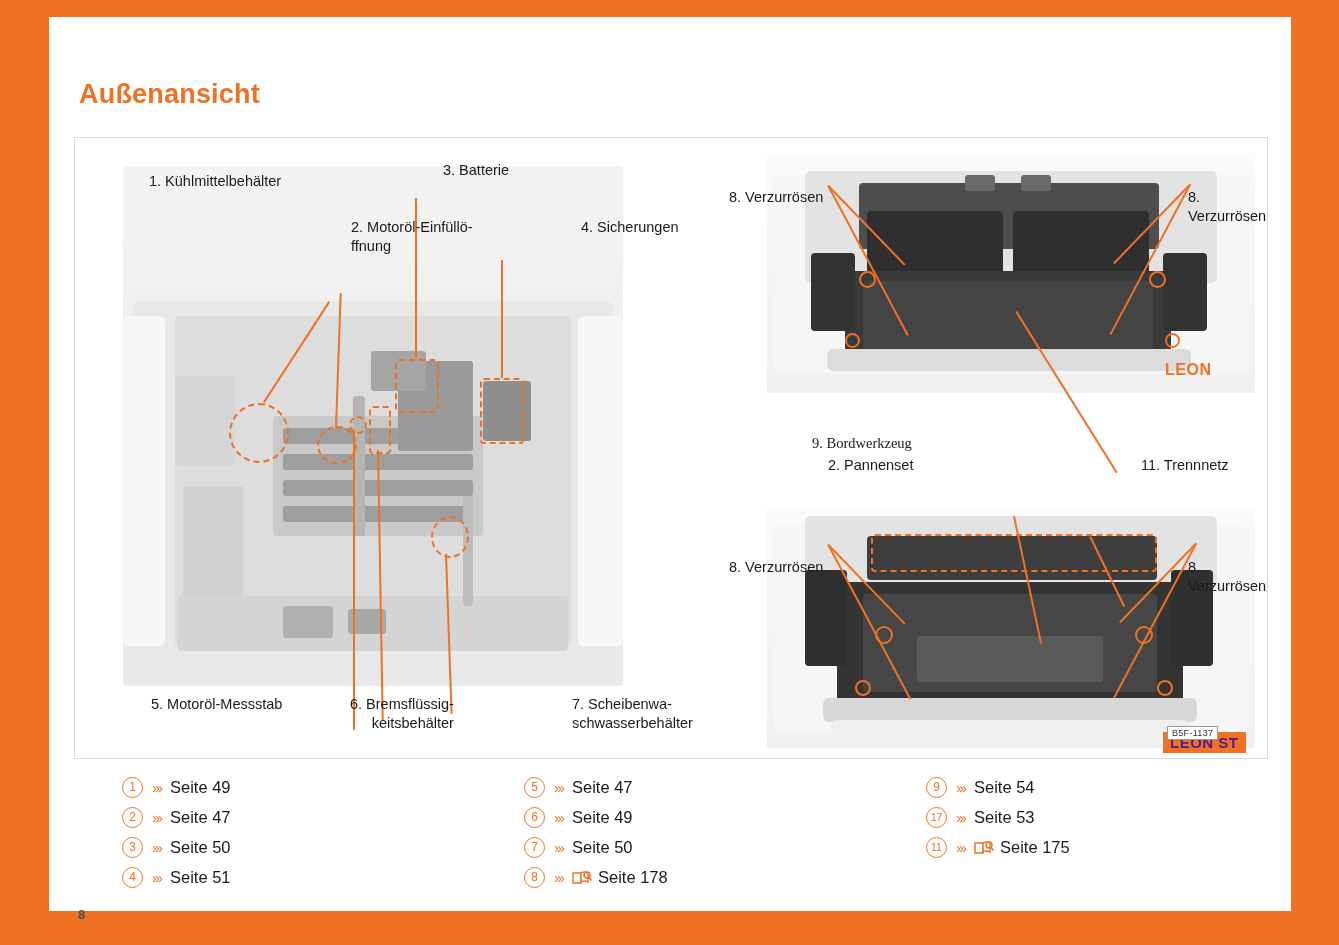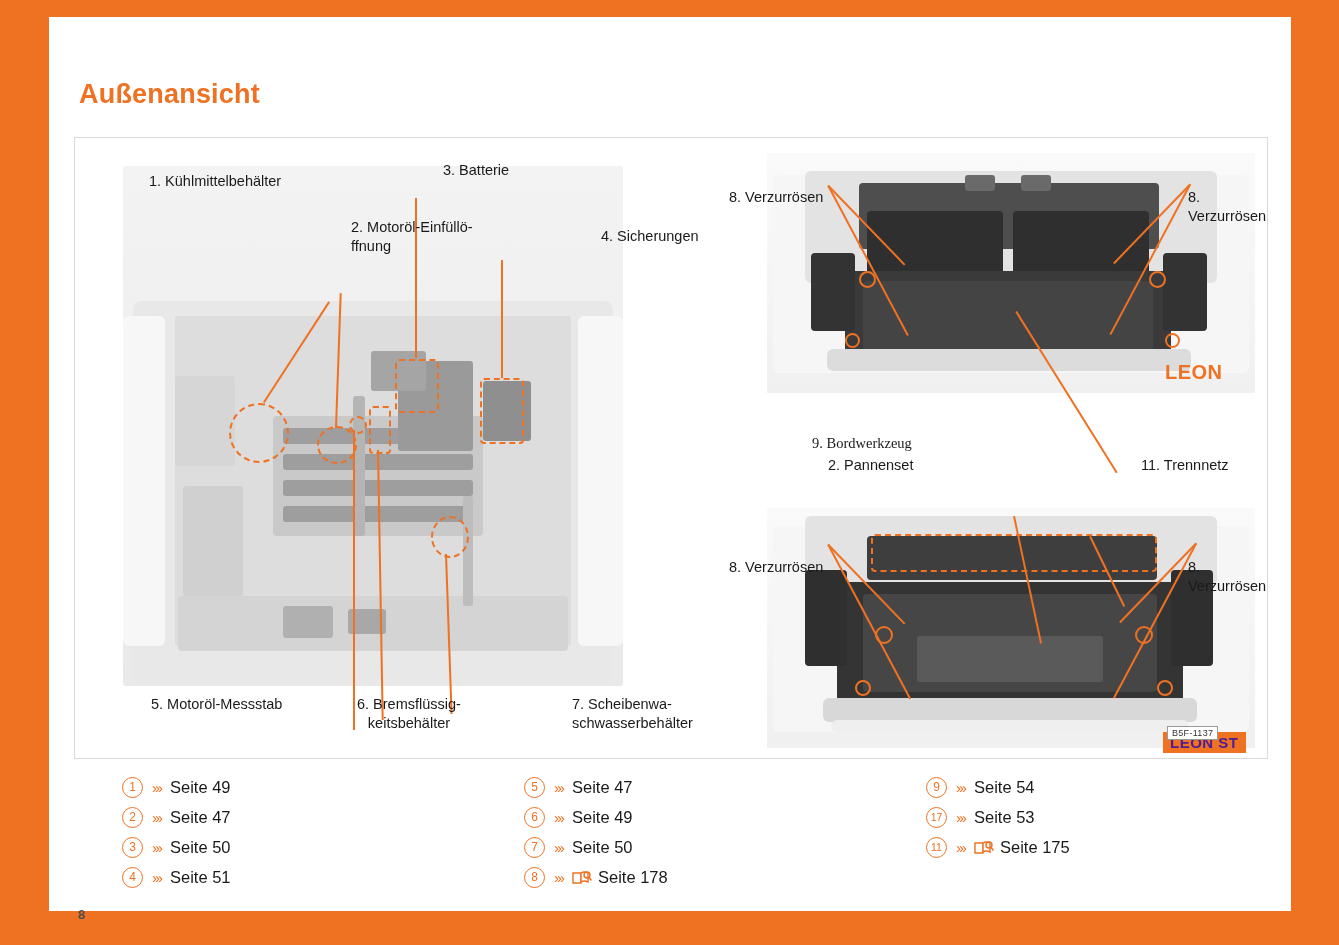--- a/index.html
+++ b/index.html
@@ -162,21 +162,21 @@
   }
   .marker-dot {
     position: absolute;
     border: 2px solid #EF7122;
     border-radius: 50%;
     background: transparent;
   }
   .brand-label {
     position: absolute;
     color: #EF7122;
-    font-size: 20px;
+    font-size: 16px;
     font-weight: bold;
     letter-spacing: .5px;
   }
   .brand-box {
     position: absolute;
     background: #EF7122;
     color: #4c1d95;
     font-size: 15px;
     font-weight: bold;
     padding: 2px 7px;
@@ -374,23 +374,23 @@
       <div class="leader" style="left:248px; top:8px; width:130px; transform:rotate(78deg);"></div>
 
       <div class="brand-box" style="left:396px; top:190px;">LEON ST</div>
       <div class="code-box" style="left:400px; top:218px;">B5F-1137</div>
     </div>
 
     <div class="callout" style="left:62px; top:34px;margin-left:12px;">1. Kühlmittelbehälter</div>
     <div class="callout" style="left:276px; top:80px;">2. Motoröl-Einfüllö-
 ffnung</div>
     <div class="callout" style="left:368px; top:23px;">3. Batterie</div>
-    <div class="callout" style="left:506px; top:89px;margin-left:20px;">4. Sicherungen</div>
+    <div class="callout" style="left:506px; top:80px;">4. Sicherungen</div>
     <div class="callout" style="left:76px; top:557px;">5. Motoröl-Messstab</div>
-    <div class="callout" style="left:282px; top:557px; text-align:center;">6. Bremsflüssig-
+    <div class="callout" style="left:275px; top:557px; text-align:right;">6. Bremsflüssig-
 keitsbehälter</div>
     <div class="callout" style="left:497px; top:557px;">7. Scheibenwa-
 schwasserbehälter</div>
 
     <div class="callout" style="left:654px; top:50px;">8. Verzurrösen</div>
     <div class="callout" style="left:1113px; top:50px;">8. Verzurrösen</div>
     <div class="callout" style="left:737px; top:296px;font-family:Liberation Serif, serif;">9. Bordwerkzeug</div>
     <div class="callout" style="left:753px; top:318px;">2. Pannenset</div>
     <div class="callout" style="left:1066px; top:318px;">11. Trennnetz</div>
     <div class="callout" style="left:654px; top:420px;">8. Verzurrösen</div>

